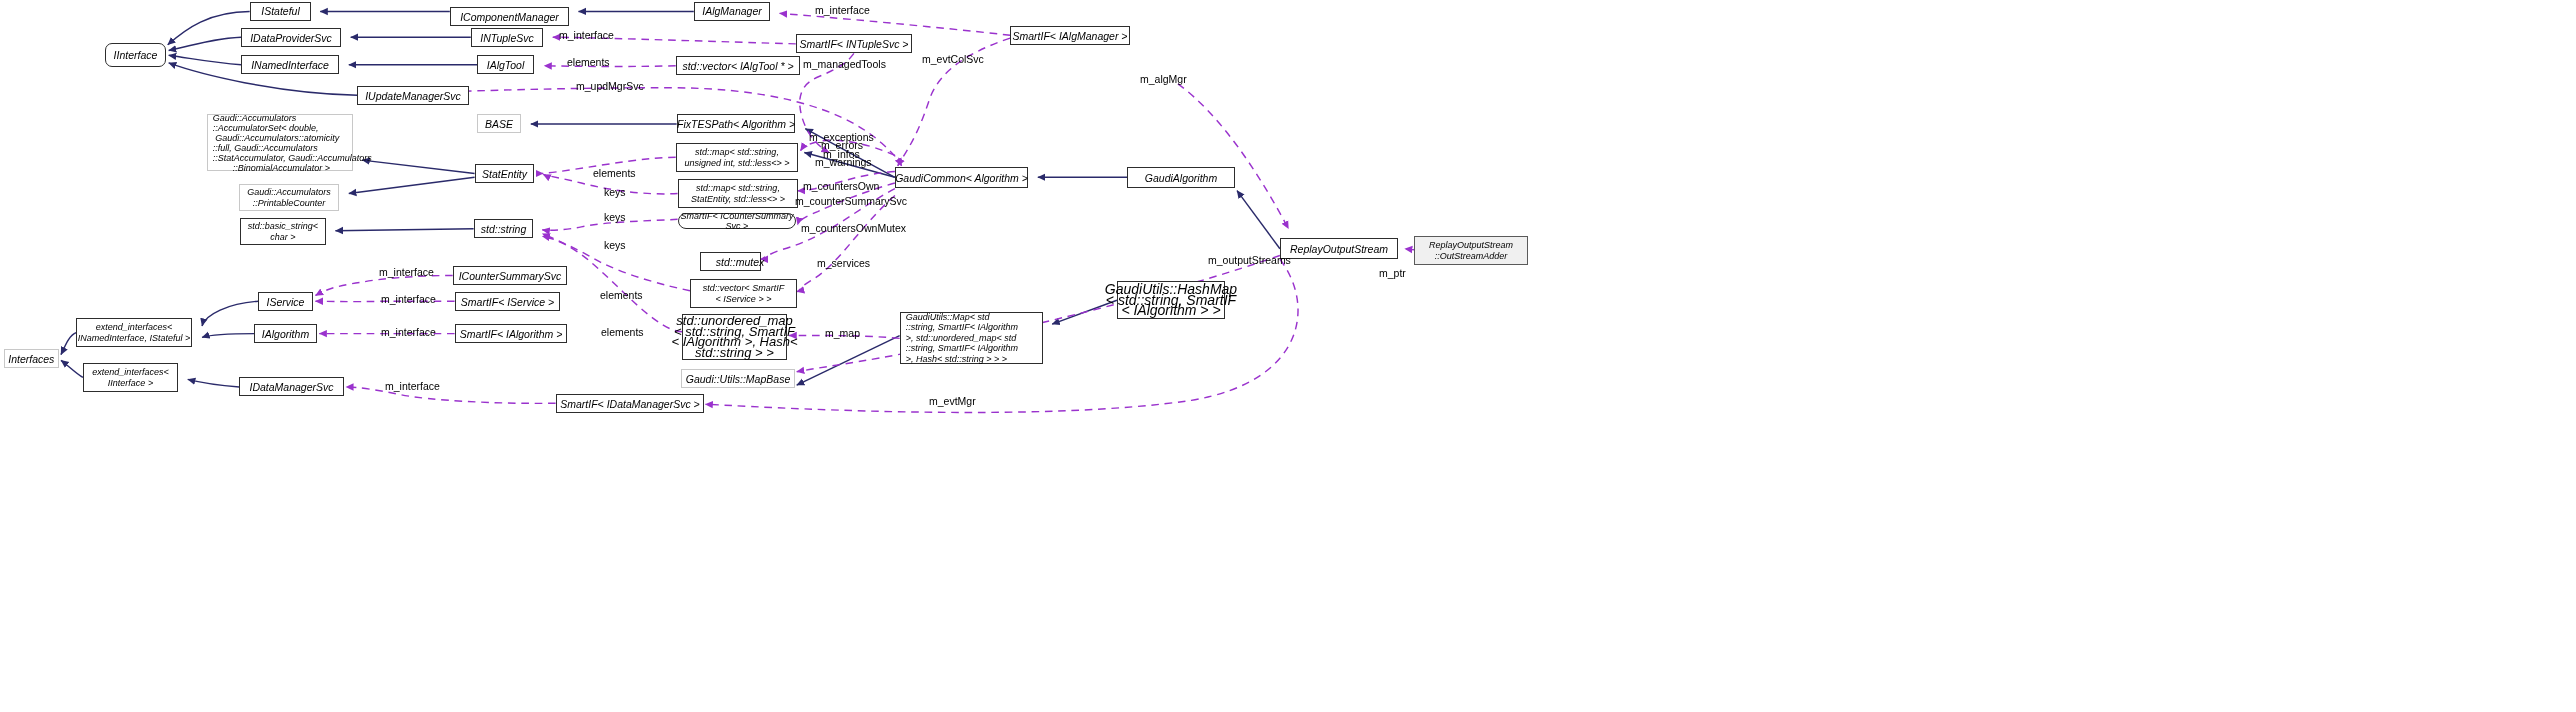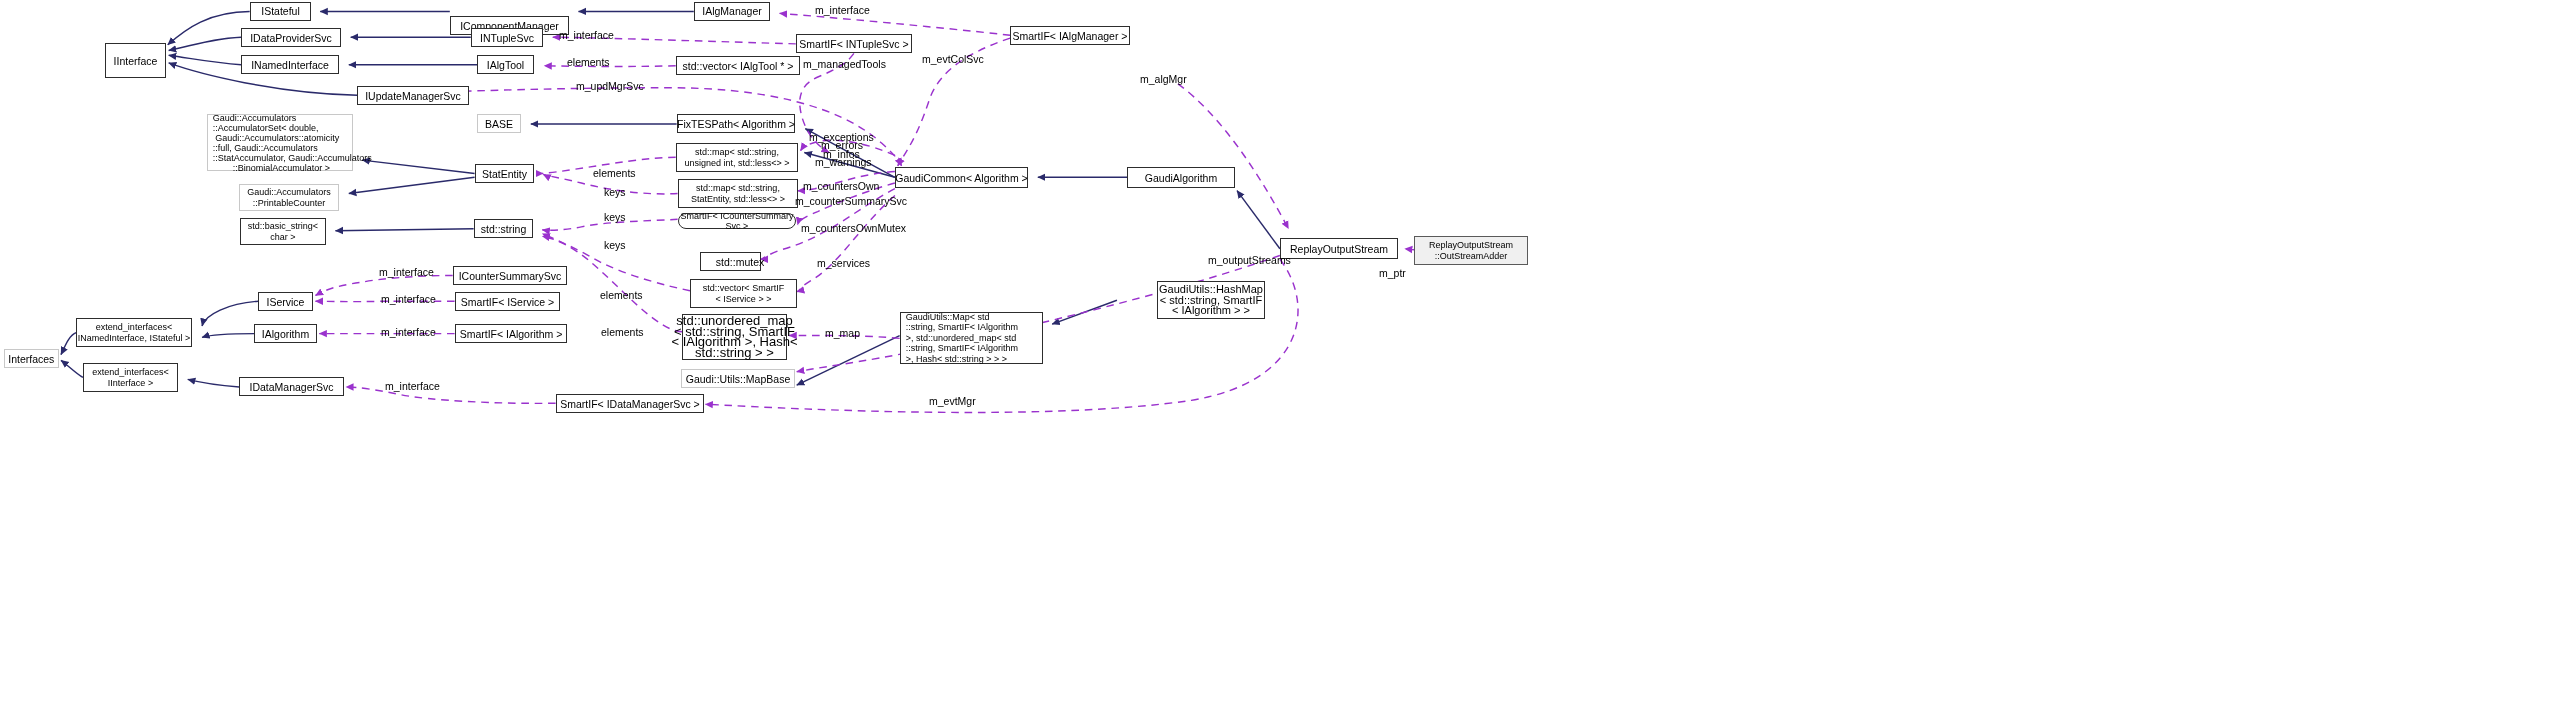--- a/index.html
+++ b/index.html
@@ -1,21 +1,21 @@
 <!DOCTYPE html>
 <html><head>
 <meta charset="utf-8">
 <style>
   html,body{margin:0;padding:0;background:#ffffff;}
   #canvas{position:relative;width:2576px;height:713px;background:#ffffff;
           font-family:"Liberation Sans","DejaVu Sans",sans-serif;overflow:hidden;}
   .node{position:absolute;box-sizing:border-box;background:#ffffff;
         border:1px solid #404040;display:flex;align-items:center;justify-content:center;
         text-align:center;color:#000000;font-size:10.5px;line-height:12px;
-        white-space:pre;padding:1px 2.9px;}
+        white-space:pre;padding:1px 2.9px;font-style:italic;}
   .node.thick{border:1.5px solid #2d2d2d;}
   .node.light{border:1px solid #c8c8c8;}
   .node.hi{border:1.5px solid #5a5a5a;background:#f0f0f0;}
   .elabel{position:absolute;color:#000000;font-size:10.5px;line-height:11.4px;
           white-space:pre;background:transparent;}
   svg.edges{position:absolute;left:0;top:0;width:2576px;height:713px;overflow:visible;}
 </style>
 </head>
 <body>
 
@@ -81,24 +81,24 @@
       <path d="M583,423 C520,424 450,420 420,414 C390,408 375,406 363,406"></path>
       <path d="M944,355 C910,352 880,352 860,352 C840,352 832,352 828,352"></path>
       <path d="M1343,268 C1280,290 1180,320 1000,360 C920,378 880,382 836,390"></path>
       <path d="M1343,272 C1380,320 1370,400 1250,420 C1100,442 850,430 740,424"></path>
       <path d="M1484,262 L1474,261"></path>
     </g>
   </svg>
 
   <div>
     <div class="node thick" style="left:250px;top:1.9px;width:61px;height:19px;">IStateful</div>
-    <div class="node thick" style="left:450px;top:16px;width:119px;height:19px;">IComponentManager</div>
+    <div class="node thick" style="left:450px;top:7px;width:119px;height:19px;">IComponentManager</div>
     <div class="node thick" style="left:694px;top:1.9px;width:76px;height:19px;">IAlgManager</div>
     <div class="node thick" style="left:1010px;top:26px;width:120px;height:19px;">SmartIF&lt; IAlgManager &gt;</div>
-    <div class="node thick" style="left:105px;top:43px;width:61px;height:35px;">IInterface</div>
+    <div class="node thick" style="left:105px;top:43px;width:61px;height:24px;border-radius:7px;">IInterface</div>
     <div class="node thick" style="left:241px;top:28px;width:100px;height:19px;">IDataProviderSvc</div>
     <div class="node thick" style="left:471px;top:28px;width:72px;height:19px;">INTupleSvc</div>
     <div class="node thick" style="left:796px;top:34px;width:116px;height:19px;">SmartIF&lt; INTupleSvc &gt;</div>
     <div class="node thick" style="left:241px;top:55px;width:98px;height:19px;">INamedInterface</div>
     <div class="node thick" style="left:477px;top:55px;width:57px;height:19px;">IAlgTool</div>
     <div class="node thick" style="left:676px;top:56px;width:124px;height:19px;">std::vector&lt; IAlgTool * &gt;</div>
     <div class="node thick" style="left:357px;top:86px;width:112px;height:19px;">IUpdateManagerSvc</div>
     <div class="node light" style="left:207px;top:114px;width:146px;height:57px;font-size:9px;line-height:10px;text-align:left;justify-content:flex-start;padding-left:4.8px;">Gaudi::Accumulators
 ::AccumulatorSet&lt; double,
  Gaudi::Accumulators::atomicity
@@ -121,21 +121,21 @@
     <div class="node thick" style="left:240px;top:218px;width:86px;height:27px;font-size:9px;line-height:10.5px;">std::basic_string&lt;
 char &gt;</div>
     <div class="node thick" style="left:474px;top:219px;width:59px;height:19px;">std::string</div>
     <div class="node thick" style="left:700px;top:252px;width:61px;height:19px;padding-left:22px;">std::mutex</div>
     <div class="node thick" style="left:1280px;top:238px;width:118px;height:21px;">ReplayOutputStream</div>
     <div class="node hi" style="left:1414px;top:236px;width:114px;height:29px;font-size:9px;line-height:10.5px;">ReplayOutputStream
 ::OutStreamAdder</div>
     <div class="node thick" style="left:453px;top:266px;width:114px;height:19px;">ICounterSummarySvc</div>
     <div class="node thick" style="left:690px;top:279px;width:107px;height:29px;font-size:9px;line-height:10.5px;">std::vector&lt; SmartIF
 &lt; IService &gt; &gt;</div>
-    <div class="node thick" style="left:1117px;top:281px;width:108px;height:38px;font-size:11px;line-height:10.5px;margin-left:40px;">GaudiUtils::HashMap
+    <div class="node thick" style="left:1117px;top:281px;width:108px;height:38px;font-size:14px;line-height:10.5px;">GaudiUtils::HashMap
 &lt; std::string, SmartIF
 &lt; IAlgorithm &gt; &gt;</div>
     <div class="node thick" style="left:258px;top:292px;width:55px;height:19px;">IService</div>
     <div class="node thick" style="left:455px;top:292px;width:105px;height:19px;">SmartIF&lt; IService &gt;</div>
     <div class="node thick" style="left:682px;top:314px;width:105px;height:46px;font-size:13px;line-height:10.5px;">std::unordered_map
 &lt; std::string, SmartIF
 &lt; IAlgorithm &gt;, Hash&lt;
 std::string &gt; &gt;</div>
     <div class="node thick" style="left:900px;top:312px;width:143px;height:52px;font-size:9px;line-height:10.5px;text-align:left;justify-content:flex-start;padding-left:4.8px;">GaudiUtils::Map&lt; std
 ::string, SmartIF&lt; IAlgorithm

